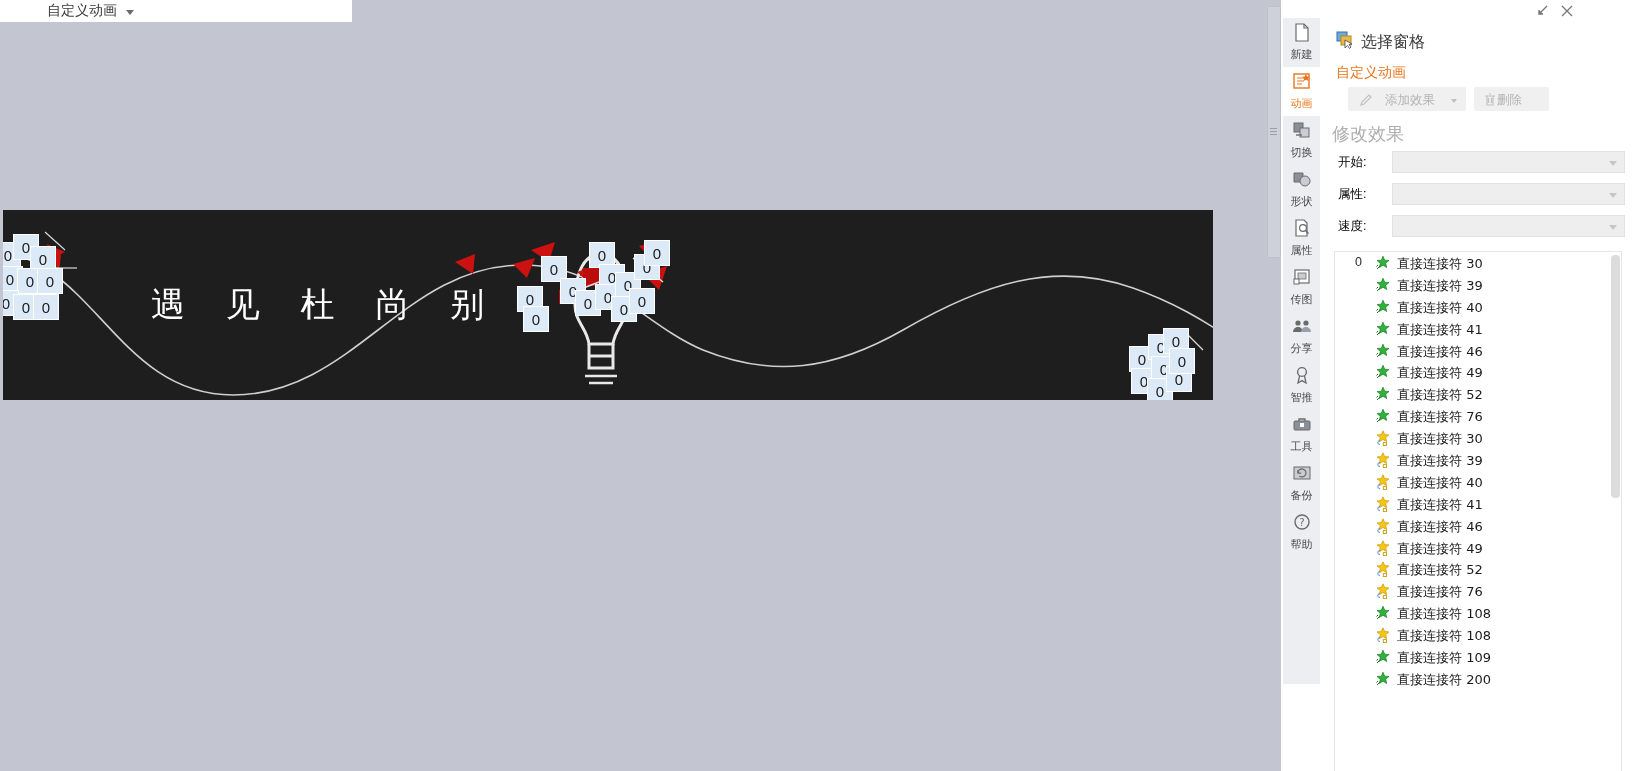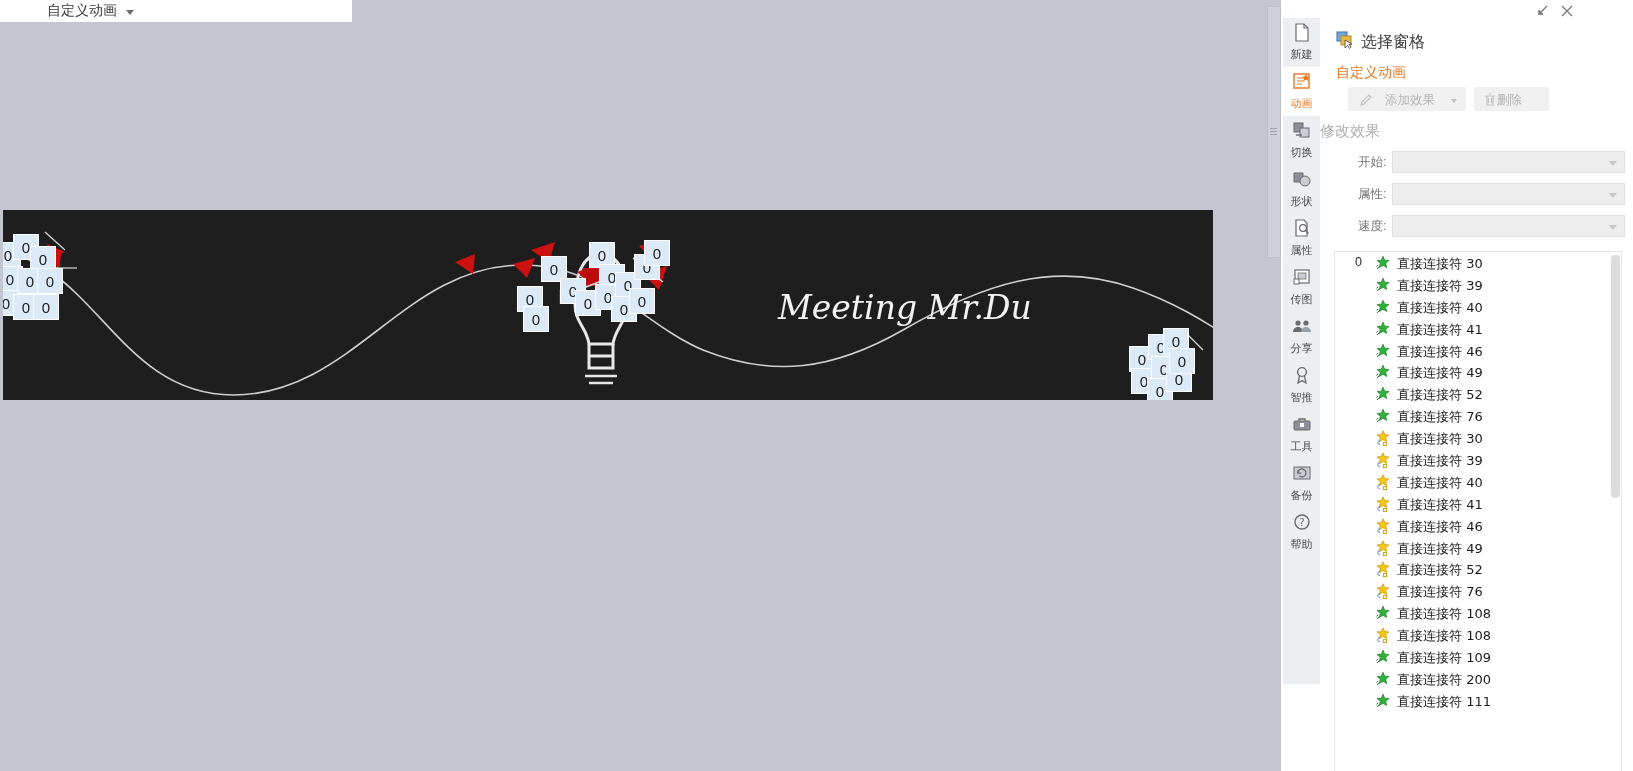--- a/index.html
+++ b/index.html
@@ -127,27 +127,27 @@
   .btn-add .lbl{left:36px;}
   .btn-add .caret{
     position:absolute;right:8px;top:11px;width:0;height:0;
     border-left:3.5px solid transparent;border-right:3.5px solid transparent;
     border-top:4px solid #bfbfbf;
   }
   .btn-del{left:126px;width:75px;}
   .btn-del .lbl{left:22px;}
 
   .sub-title{
-    position:absolute;left:0;top:104px;
-    font-size:15px;color:#aeaeae;
+    position:absolute;left:12px;top:104px;
+    font-size:18px;color:#aeaeae;
   }
   .field{position:absolute;left:18px;height:22px;}
   .field .flbl{
     position:absolute;left:0;top:3px;width:48px;
-    font-size:12.5px;color:#737373;text-align:left;margin-left:20px;
+    font-size:12.5px;color:#000000;text-align:left;
   }
   .field .fbox{
     position:absolute;left:54px;width:233px;height:22px;
     background:#eeeeee;border:1px solid #e2e2e2;box-sizing:border-box;
   }
   .field .fcaret{
     position:absolute;right:7px;top:9px;width:0;height:0;
     border-left:4px solid transparent;border-right:4px solid transparent;
     border-top:5px solid #c6c6c6;
   }
@@ -232,21 +232,21 @@
 
         <g>
           <rect x="1150" y="132" width="18" height="10" fill="#cc1111"></rect>
           <polygon points="1166,128 1186,136 1170,146" fill="#cc1111"></polygon>
           <rect x="1172" y="142" width="10" height="18" fill="#bb0d0d"></rect>
           <line x1="1166" y1="152" x2="1190" y2="152" stroke="#22aa33" stroke-width="2"></line>
           <line x1="1180" y1="120" x2="1200" y2="140" stroke="#d8d8d8" stroke-width="1.2"></line>
         </g>
       </svg>
 
-      <div class="en-title">Meeting Mr.Du</div>
+      <div class="cn-title">遇 见 杜 尚 别</div>
 
       <div id="badge-host">
           <div class="badge" style="left: -8px; top: 32px;">0</div>
           <div class="badge" style="left: 10px; top: 24px;">0</div>
           <div class="badge" style="left: 27px; top: 36px;">0</div>
           <div class="badge" style="left: -6px; top: 56px;">0</div>
           <div class="badge" style="left: 14px; top: 58px;">0</div>
           <div class="badge" style="left: 34px; top: 58px;">0</div>
           <div class="badge" style="left: -10px; top: 80px;">0</div>
           <div class="badge" style="left: 10px; top: 84px;">0</div>
@@ -631,27 +631,19 @@
             <span class="nm">直接连接符 109</span>
           </div>
           <div class="row">
             <span class="ord"></span>
             <span class="eico"><svg width="16" height="16" viewBox="0 0 16 16">
                 <path d="M8 1.2l1.7 4 4.3.3-3.3 2.8 1 4.2L8 10.2 4.3 12.5l1-4.2L2 5.5l4.3-.3z" fill="#2fb23a" stroke="#1d7d26" stroke-width="0.7"></path>
                 <path d="M2 14l3-3M1.5 11.5l1.5-1.5" stroke="#1d7d26" stroke-width="1"></path>
               </svg></span>
             <span class="nm">直接连接符 200</span>
           </div>
-          <div class="row">
-            <span class="ord"></span>
-            <span class="eico"><svg width="16" height="16" viewBox="0 0 16 16">
-                <path d="M8 1.2l1.7 4 4.3.3-3.3 2.8 1 4.2L8 10.2 4.3 12.5l1-4.2L2 5.5l4.3-.3z" fill="#2fb23a" stroke="#1d7d26" stroke-width="0.7"></path>
-                <path d="M2 14l3-3M1.5 11.5l1.5-1.5" stroke="#1d7d26" stroke-width="1"></path>
-              </svg></span>
-            <span class="nm">直接连接符 111</span>
-          </div>
         </div>
       <div class="list-sb">
         <div class="list-sb-thumb"></div>
       </div>
     </div>
   </div>
 </div>
 
 </body></html>

